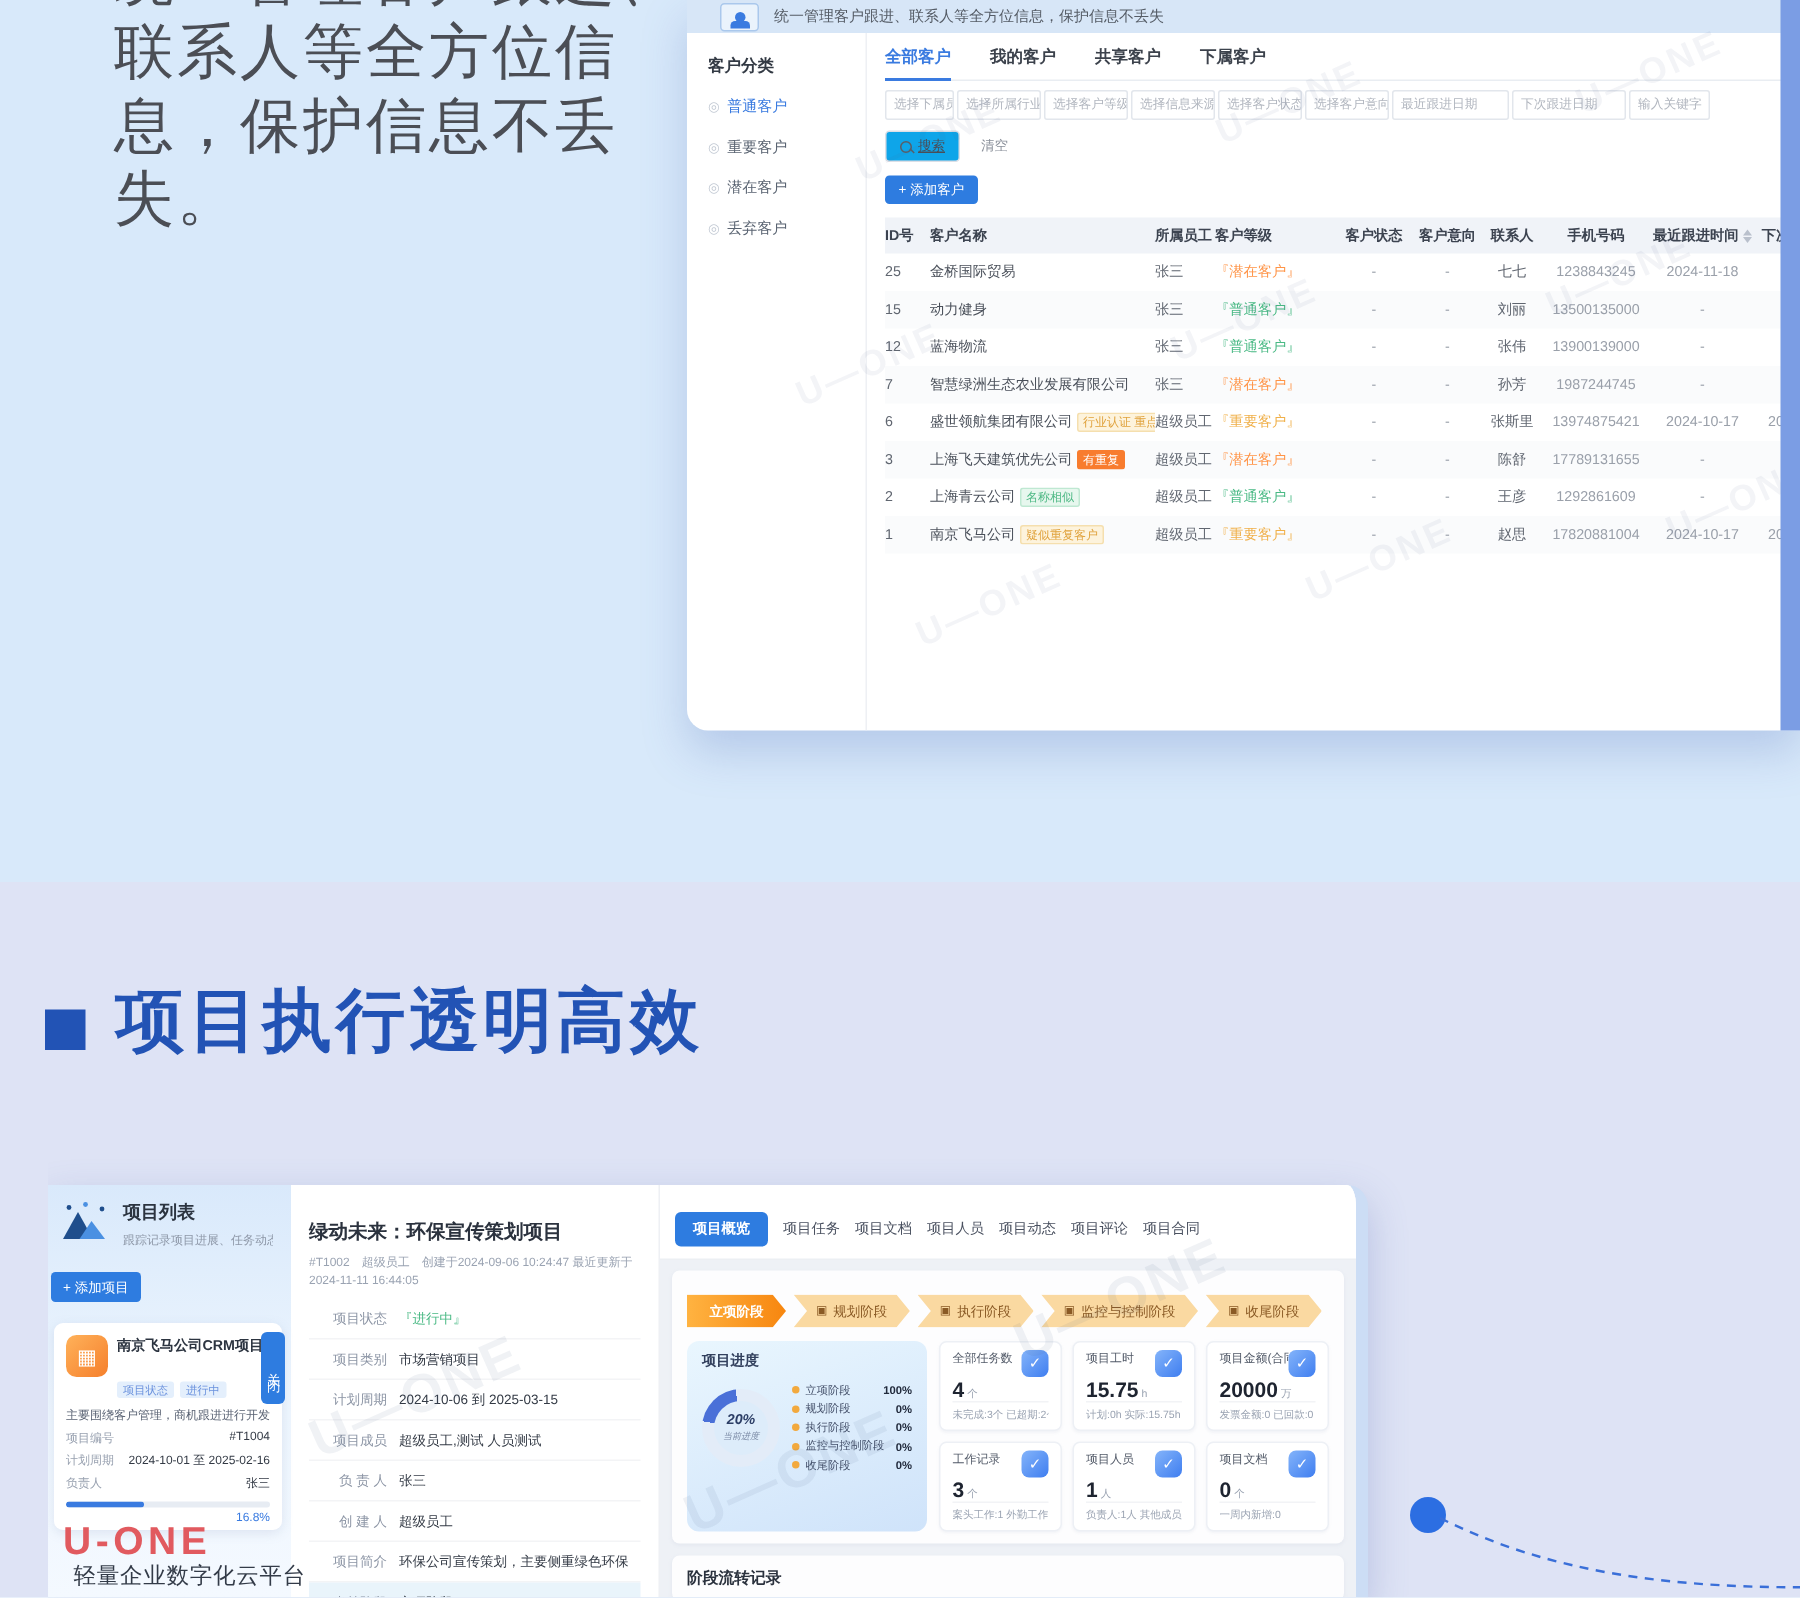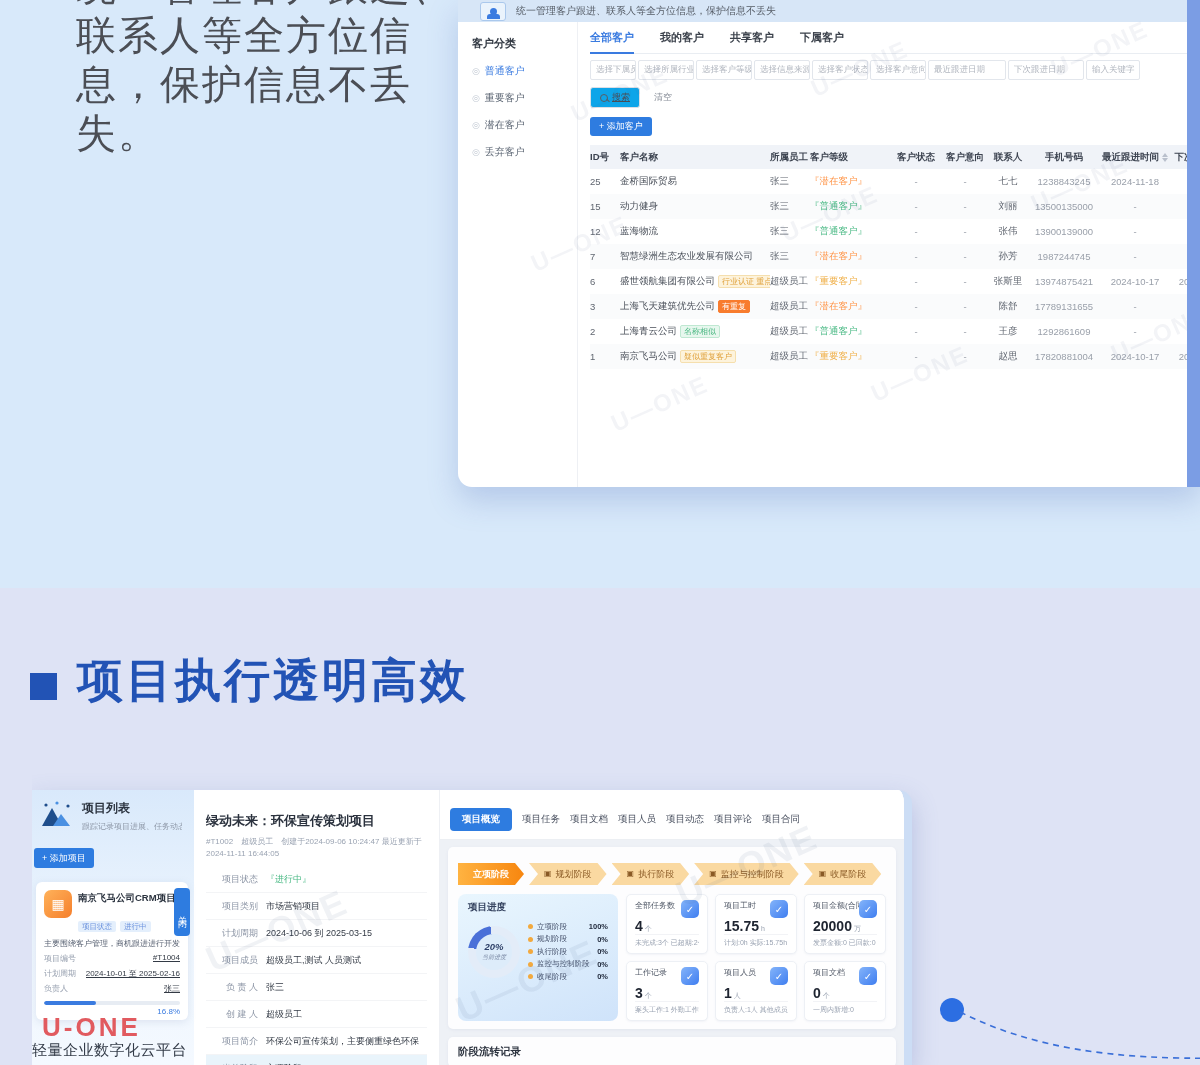--- a/index.html
+++ b/index.html
@@ -71,27 +71,27 @@
   .btn-add-proj{position:absolute;left:2px;top:58px;height:20px;background:#2e7ce0;color:#fff;font-size:9px;border:none;border-radius:3px;padding:0 8px;cursor:pointer;}
   .pl-card{position:absolute;left:4px;top:92px;width:152px;height:138px;background:#fff;border-radius:6px;box-shadow:0 2px 8px rgba(120,140,180,.18);padding:8px;box-sizing:border-box;cursor:pointer;}
   .pl-card-head{display:flex;gap:6px;}
   .app-ic{width:28px;height:28px;border-radius:7px;background:linear-gradient(135deg,#ffb25a,#f57f2c);color:#fff;display:flex;align-items:center;justify-content:center;font-size:14px;flex:none;}
   .pl-name{font-size:9.5px;font-weight:bold;color:#2c3440;line-height:1.3;padding-top:2px;}
   .pl-tags{display:flex;gap:4px;margin-top:3px;margin-left:34px;}
   .pl-pill{font-size:7.5px;background:#e4effc;color:#6b92dd;border-radius:2px;padding:0 4px;line-height:11px;}
   .pl-desc{font-size:8px;color:#596273;margin-top:6px;white-space:nowrap;overflow:hidden;}
   .pc-row{display:flex;justify-content:space-between;font-size:8px;margin-top:4px;gap:4px;}
   .pcl{color:#98a1b0;flex:none;}
-  .pcv{color:#333a45;text-align:center;white-space:nowrap;overflow:hidden;text-decoration:underline;}
+  .pcv{color:#333a45;text-align:center;white-space:nowrap;overflow:hidden;}
   .pl-bar{height:4px;background:#e7ecf3;border-radius:2px;margin-top:7px;overflow:hidden;}
   .pl-fill{width:38%;height:100%;background:#3a7be0;border-radius:2px;}
   .pl-pct{font-size:8px;color:#3a7be0;text-align:right;margin-top:2px;}
   .btn-close{position:absolute;right:-2px;top:6px;width:16px;height:48px;background:#2e7ce0;color:#fff;border-radius:4px;writing-mode:vertical-rl;letter-spacing:4px;font-size:9px;display:flex;align-items:center;justify-content:center;cursor:pointer;}
   .logo{position:absolute;left:10px;top:222px;font-size:26px;font-weight:800;color:#e15a5f;letter-spacing:3px;}
-  .tagline{position:absolute;left:0;top:251px;font-size:15px;color:#333b48;letter-spacing:.5px;white-space:nowrap;}
+  .tagline{position:absolute;left:17px;top:251px;font-size:15px;color:#333b48;letter-spacing:.5px;white-space:nowrap;}
   .p-mid{width:246px;border-right:1px solid #eef0f4;flex:none;padding:0 12px;box-sizing:border-box;background:#fff;overflow:hidden;}
   .pm-title{font-size:13px;font-weight:bold;color:#2b323e;margin-top:22px;}
   .pm-meta{font-size:8px;color:#9aa3b2;margin-top:6px;line-height:1.5;}
   .detail-fields{margin-top:6px;}
   .df-row{display:flex;gap:8px;padding:6.5px 0;border-bottom:1px solid #f3f4f6;font-size:9px;align-items:flex-start;}
   .dfl{width:52px;text-align:right;color:#8c95a5;flex:none;}
   .dfv{color:#333a45;flex:1;}
   .df-row.hl{background:#e9f4fb;}
   .grn{color:#49b984;}
   .p-right{flex:1;background:#eef1f6;display:flex;flex-direction:column;overflow:hidden;}

